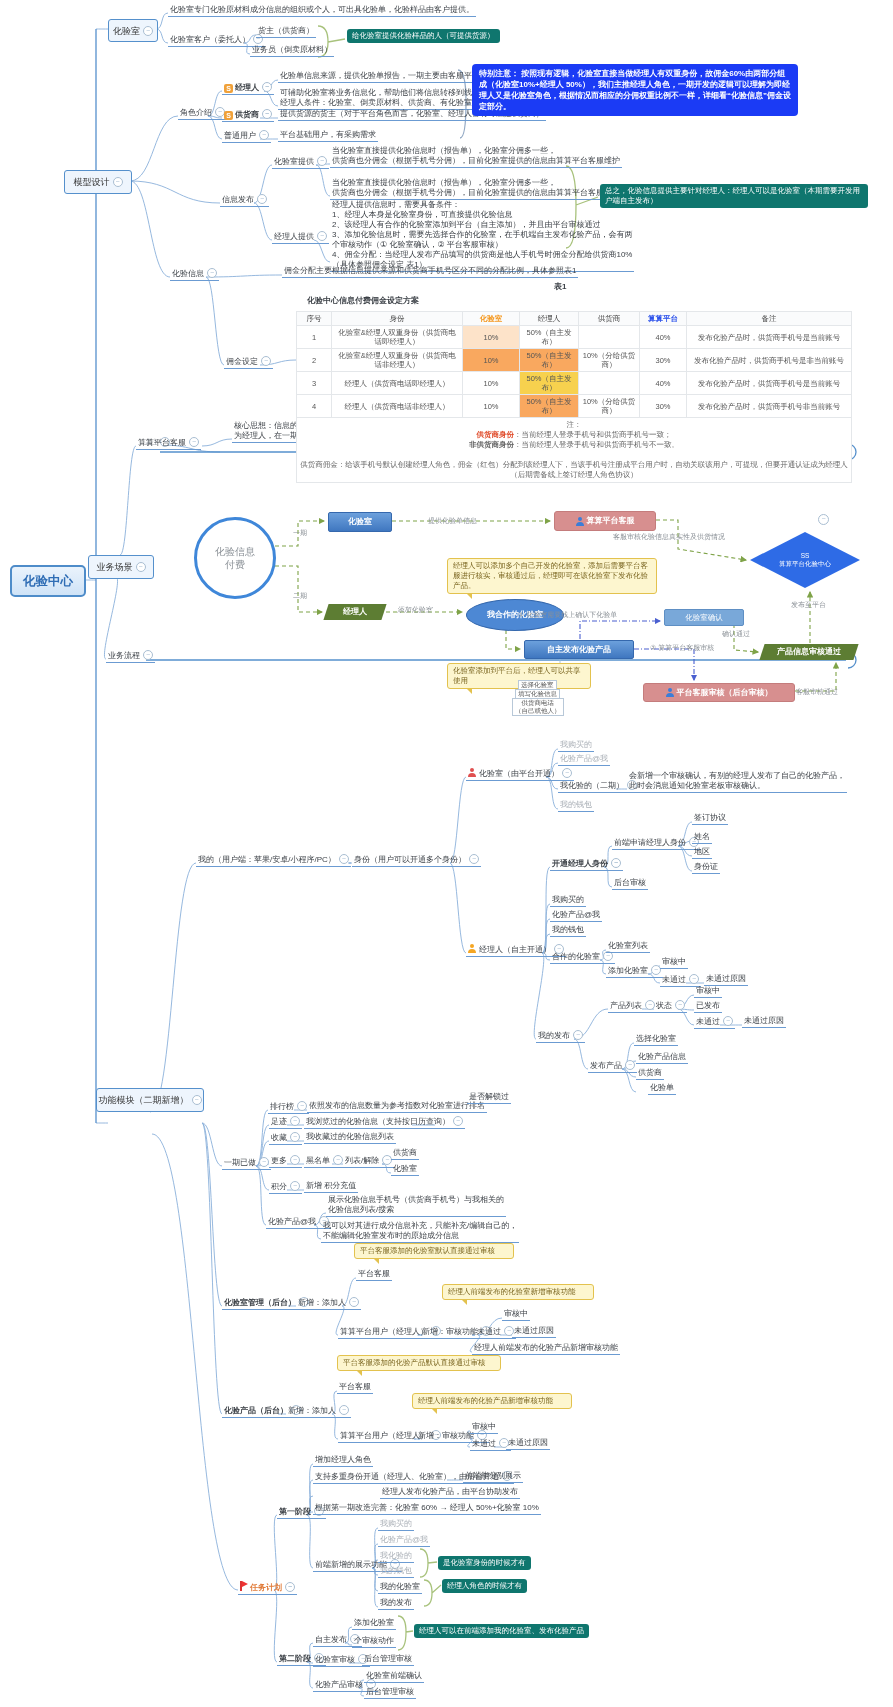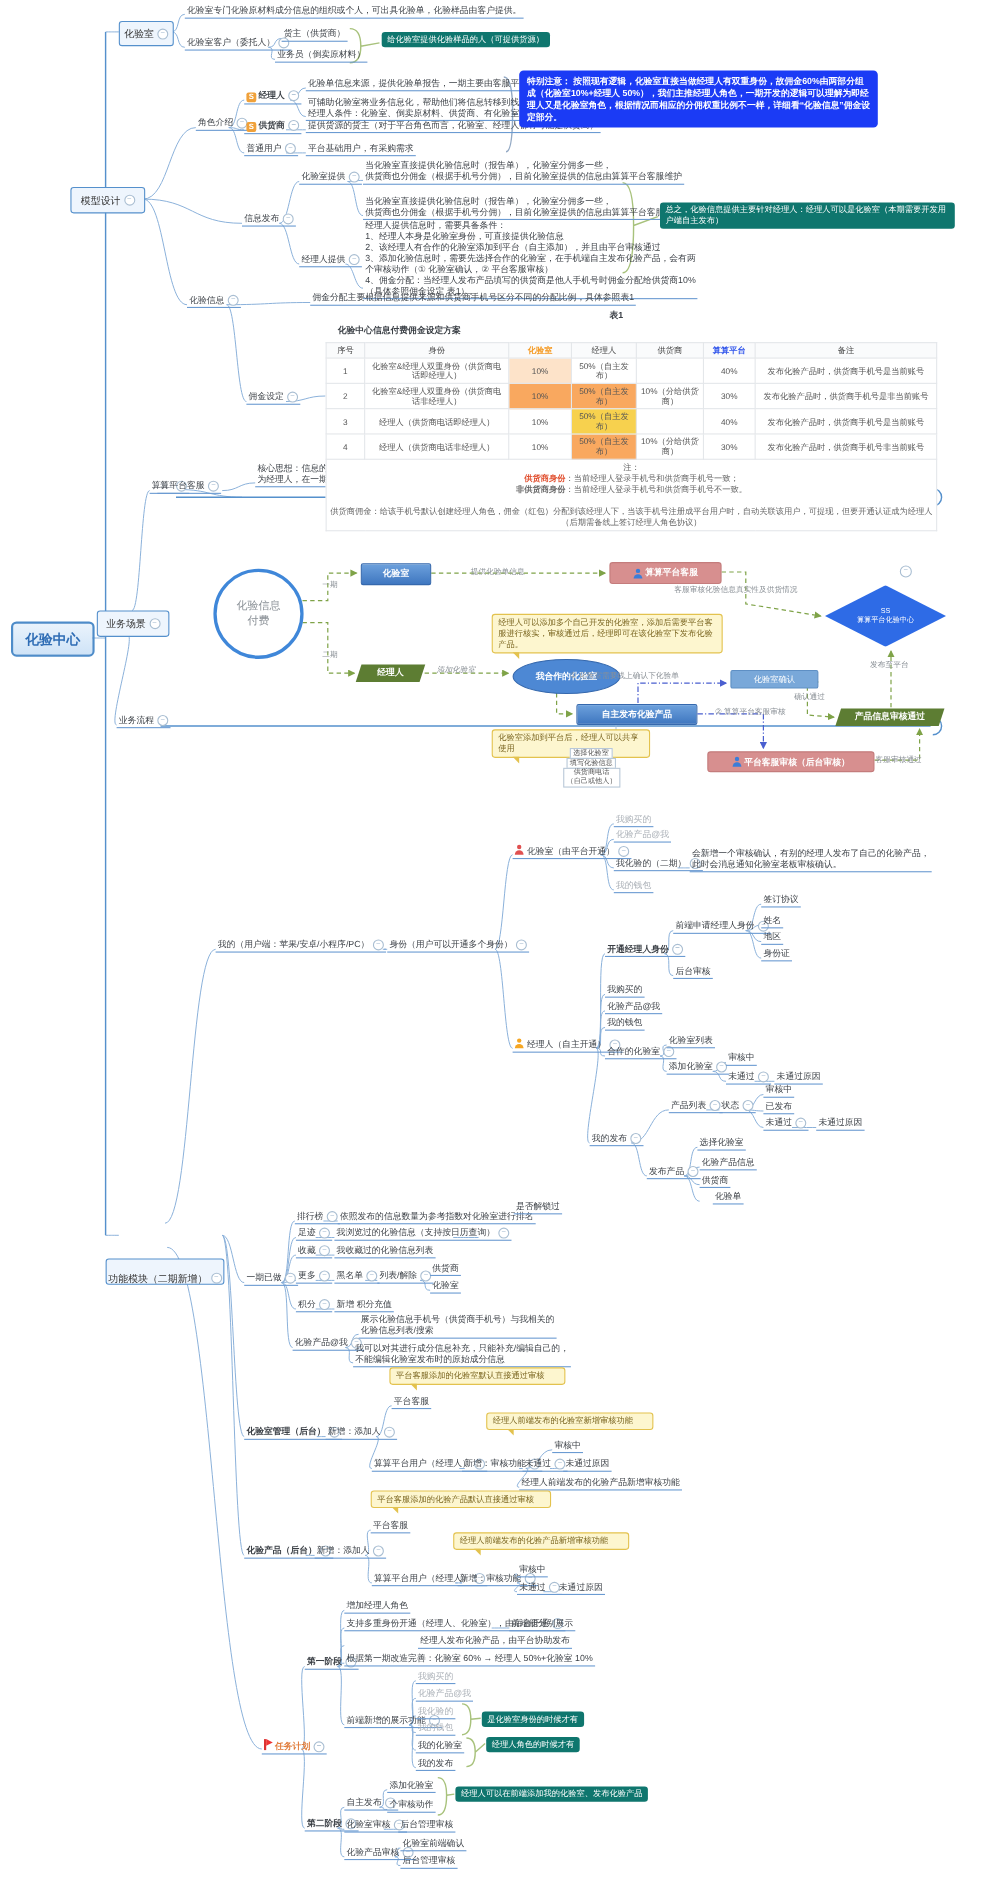--- a/index.html
+++ b/index.html
@@ -227,21 +227,21 @@
       <path d="M424,1580 Q432,1580 432,1593 Q432,1606 424,1606 M432,1593 L441,1585" fill="none" stroke="#a8c27c" stroke-width="1.3"></path>
       <path d="M398,1616 Q406,1616 406,1632 Q406,1650 398,1650 M406,1632 L413,1631" fill="none" stroke="#a8c27c" stroke-width="1.3"></path>
     </g>
 </svg>
 
 <div id="canvas">
     <div class="el box main" style="left: 10px; top: 565px; width: 72px; height: 28px;"><span class="txt">化验中心</span></div>
     <div class="el box bnode" style="left: 108px; top: 19px; width: 48px; height: 21px;"><span class="txt">化验室</span><span class="tg">−</span></div>
     <div class="el box bnode" style="left: 64px; top: 170px; width: 66px; height: 22px;"><span class="txt">模型设计</span><span class="tg">−</span></div>
     <div class="el box bnode" style="left: 88px; top: 555px; width: 64px; height: 22px;"><span class="txt">业务场景</span><span class="tg">−</span></div>
-    <div class="el box bnode" style="left: 96px; top: 1144px; width: 106px; height: 22px; align-items: flex-end;"><span class="txt">功能模块（二期新增）</span><span class="tg">−</span></div>
+    <div class="el box bnode" style="left: 96px; top: 1088px; width: 106px; height: 22px;"><span class="txt">功能模块（二期新增）</span><span class="tg">−</span></div>
     <div class="el u" style="left: 168px; top: 5px;"><span class="txt">化验室专门化验原材料成分信息的组织或个人，可出具化验单，化验样品由客户提供。</span></div>
     <div class="el u" style="left: 168px; top: 34px;"><span class="txt">化验室客户（委托人）</span><span class="tg">−</span></div>
     <div class="el u" style="left: 256px; top: 26px;"><span class="txt">货主（供货商）</span></div>
     <div class="el u" style="left: 250px; top: 45px;"><span class="txt">业务员（倒卖原材料）</span></div>
     <div class="el cg" style="left: 347px; top: 29px;"><span class="txt">给化验室提供化验样品的人（可提供货源）</span></div>
     <div class="el u" style="left: 178px; top: 107px;"><span class="txt">角色介绍</span><span class="tg">−</span></div>
     <div class="el u b" style="left: 222px; top: 82px;"><span class="sicon">S</span><span class="txt">经理人</span><span class="tg">−</span></div>
     <div class="el u" style="left: 278px; top: 71px;"><span class="txt">化验单信息来源，提供化验单报告，一期主要由客服平台协助发布</span></div>
     <div class="el u" style="left: 278px; top: 88px;"><span class="txt">可辅助化验室将业务信息化，帮助他们将信息转移到线上，
 经理人条件：化验室、倒卖原材料、供货商、有化验室资源的人等</span></div>

